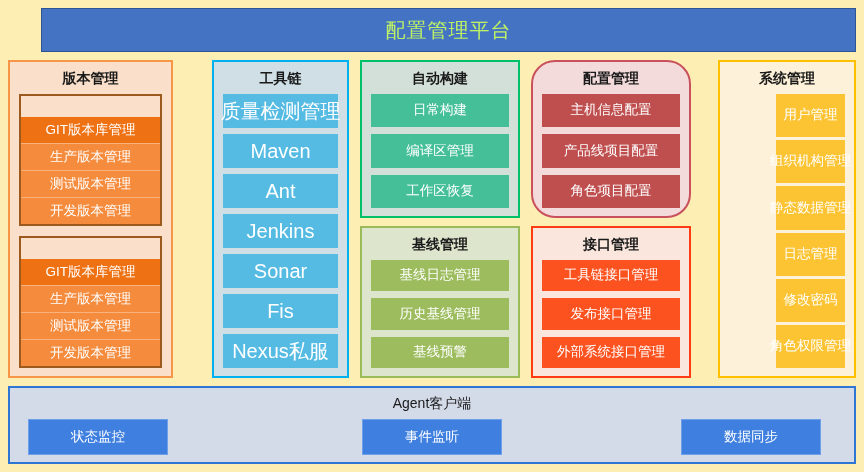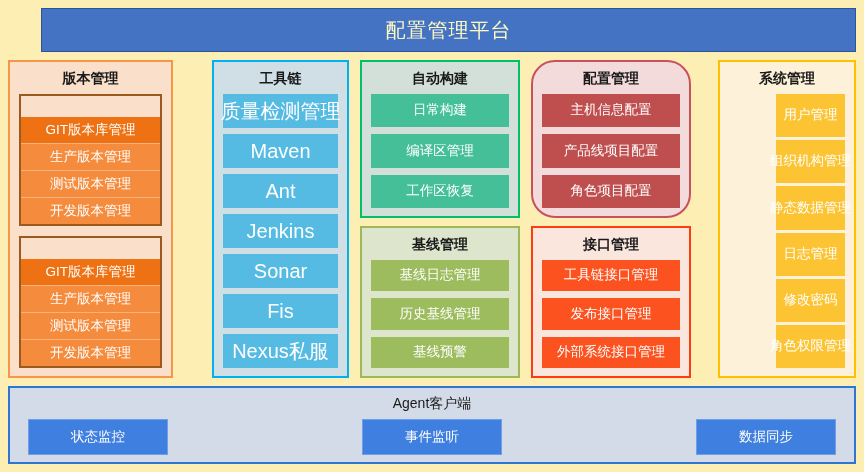--- a/index.html
+++ b/index.html
@@ -14,21 +14,21 @@
     padding: 8px 8px 8px 8px;
     display: flex; flex-direction: column;
   }
 
   
   .header {
     height: 44px;
     background: #4573c4;
     border: 1px solid #2f5496;
     display: flex; align-items: center; justify-content: center;
-    color: #fef9c3;
+    color: #bef264;
     font-size: 20px;
     letter-spacing: 1px;
     flex: 0 0 auto;
     margin-left: 33px;
   }
 
   
   .columns {
     flex: 1 1 auto;
     display: flex;
@@ -163,21 +163,21 @@
     color: #fff;
     font-size: 13.5px;
     height: 36px;
     width: 140px;
     display: flex; align-items: center; justify-content: center;
     white-space: nowrap;
     position: absolute;
   }
   .btn-1 { left: 12px; }
   .btn-2 { left: 50%; transform: translateX(-50%); }
-  .btn-3 { right: 12px; }
+  .btn-3 { right: 27px; }
 </style>
 </head>
 <body>
 
 <div id="app">
 
   <div class="header">
     <span>配置管理平台</span>
   </div>
 

